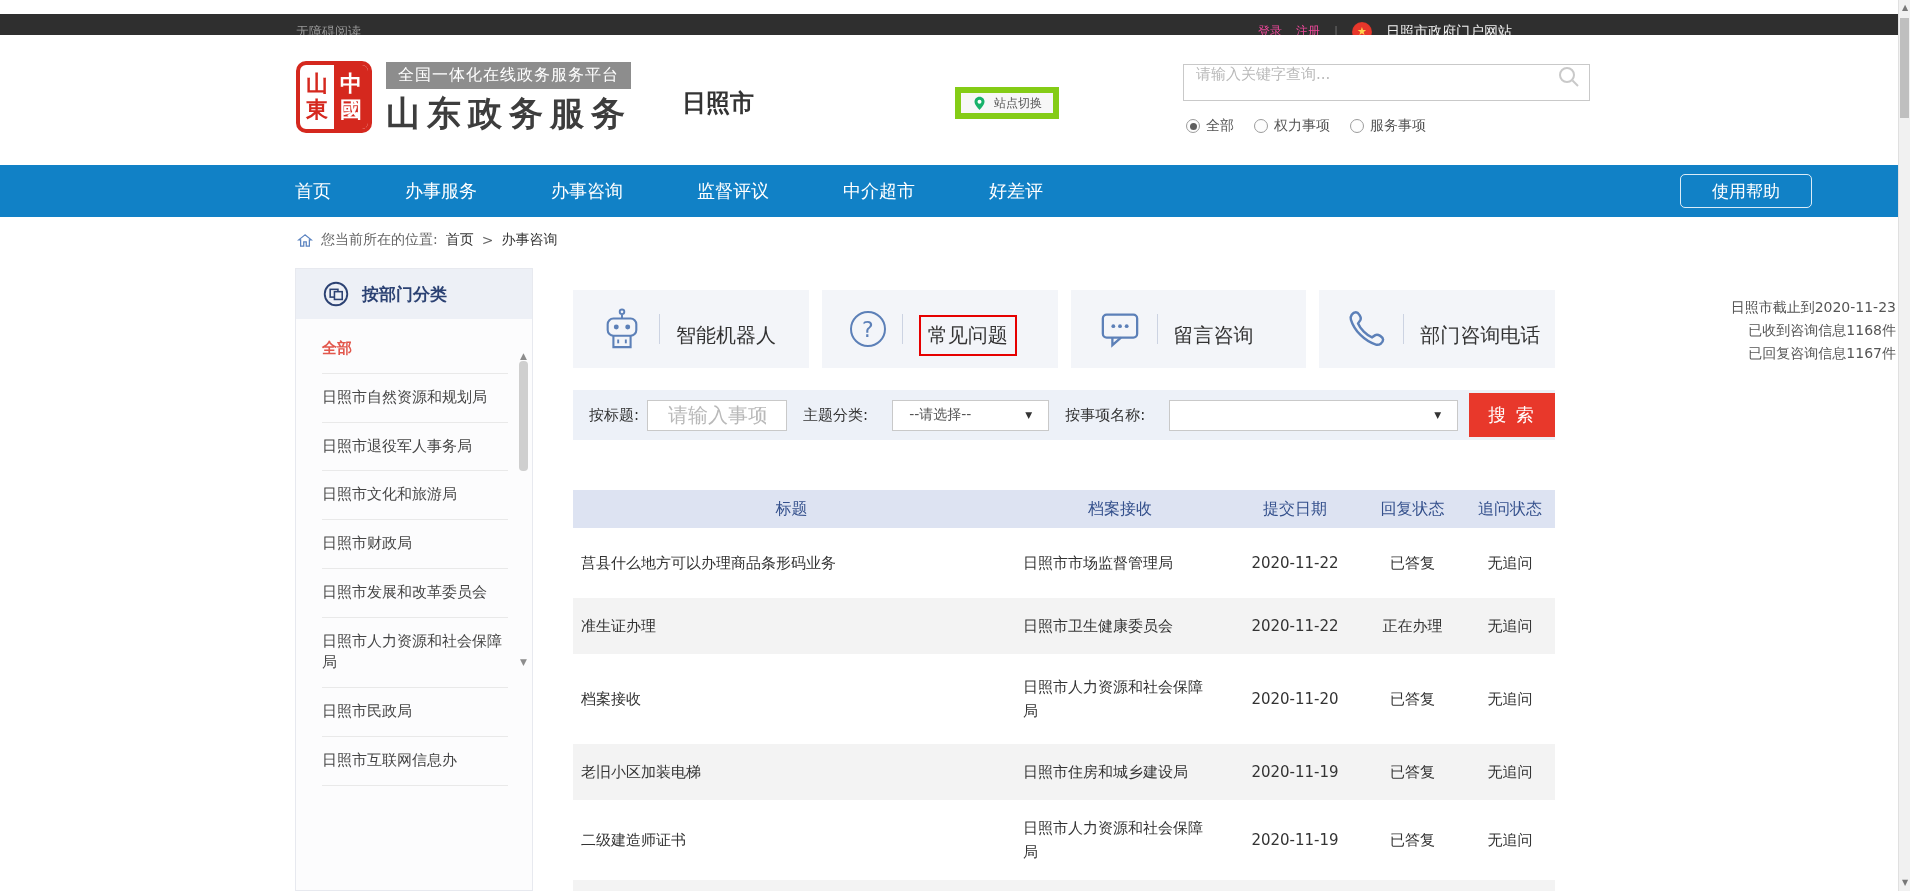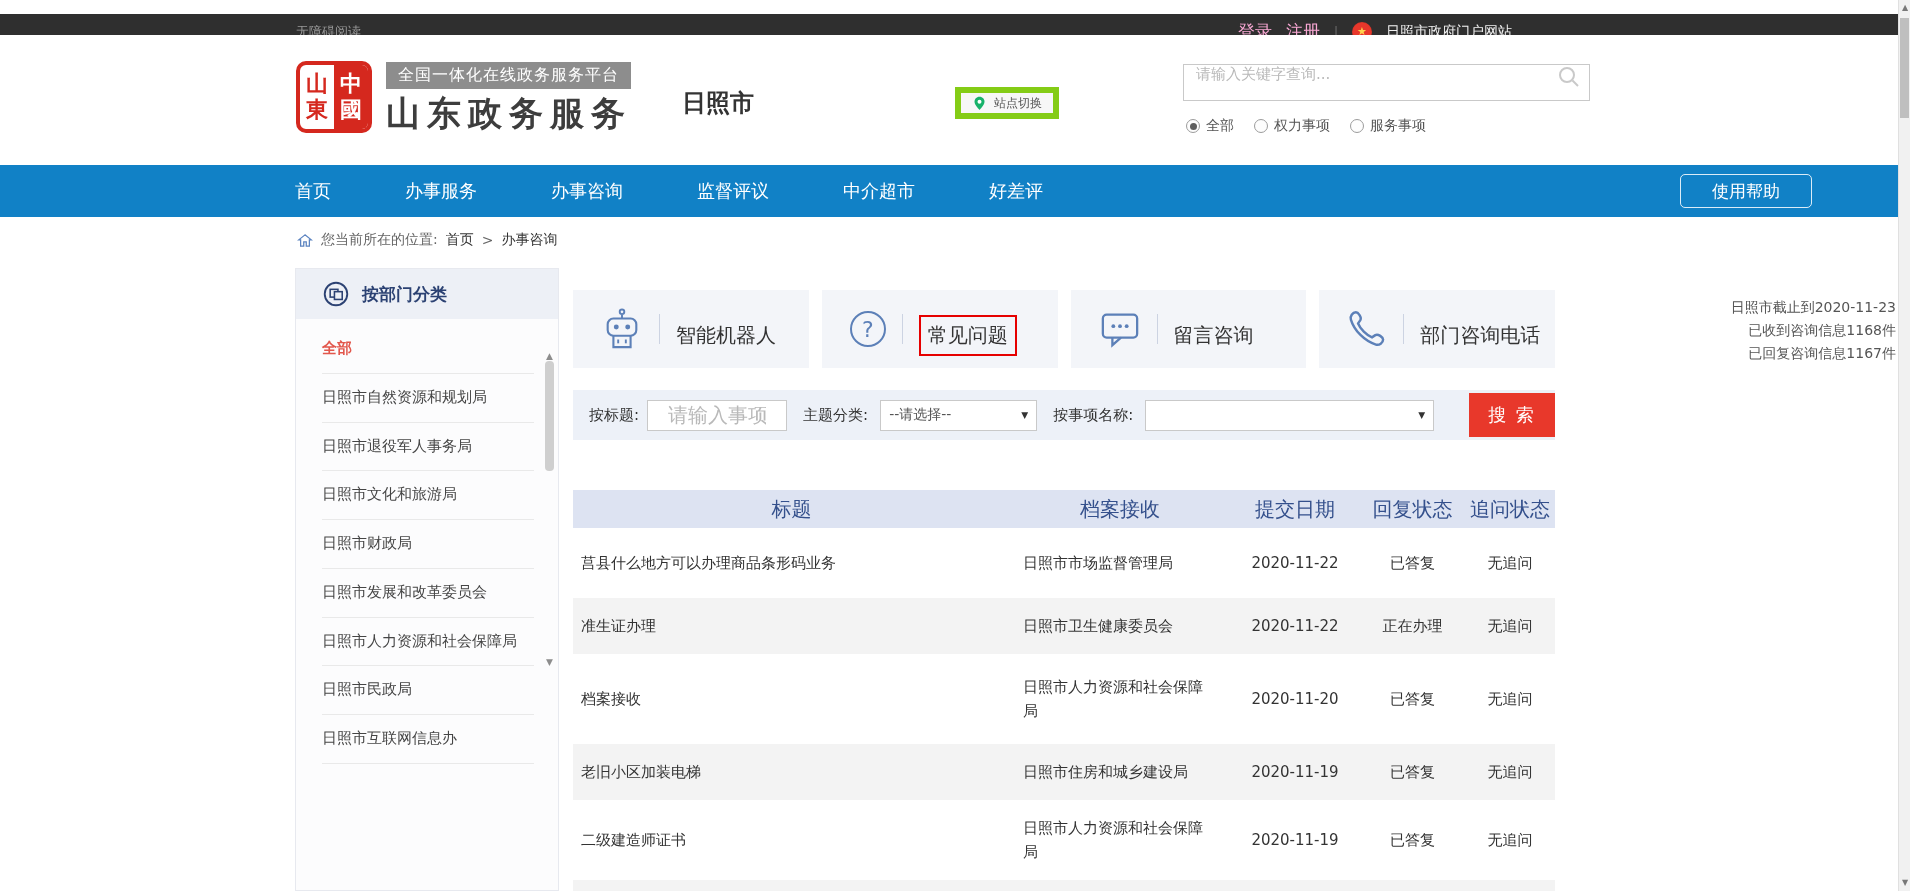--- a/index.html
+++ b/index.html
@@ -4,21 +4,21 @@
 <style>
   * { margin:0; padding:0; box-sizing:border-box; }
   html,body { width:1910px; height:891px; overflow:hidden; background:#fff;
               font-family:"DejaVu Sans","Liberation Sans",sans-serif; }
 
   
   .topbar { position:absolute; left:0; top:14px; width:1910px; height:35px; background:#2f2f2f;
             display:flex; align-items:center; }
   .topbar .a11y { margin-left:296px; color:#9a9a9a; font-size:13px; }
   .topbar .right { position:absolute; right:398px; display:flex; align-items:center; gap:14px; }
-  .topbar .link { color:#f9a8d4; font-size:17px; cursor:pointer;text-decoration:underline; }
+  .topbar .link { color:#ec4899; font-size:12px; cursor:pointer;text-decoration:underline; }
   .topbar .sep { color:#6d6d6d; font-size:12px; }
   .emblem { width:20px; height:20px; border-radius:50%; background:radial-gradient(#e8372b 60%, #b3271d);
             color:#ffd34d; font-size:11px; line-height:20px; text-align:center; }
   .topbar .portal { color:#f0f0f0; font-size:14px; }
 
   
   .header { position:absolute; left:0; top:35px; width:1910px; height:130px; background:#fff; }
   .seal { position:absolute; left:296px; top:26px; width:76px; height:72px; border:4px solid #d5281e;
           border-radius:10px; background:#fff; display:grid; grid-template-columns:1fr 1fr; overflow:hidden; }
   .seal div { display:flex; flex-direction:column; align-items:center; justify-content:center;
@@ -54,21 +54,21 @@
   .help-btn { position:absolute; right:98px; top:9px; width:132px; height:34px; border:1px solid rgba(255,255,255,.85);
               border-radius:5px; color:#fff; font-size:17px; display:flex; align-items:center;
               justify-content:center; cursor:pointer; }
 
   
   .crumb { position:absolute; left:297px; top:231px; display:flex; align-items:center; gap:8px;
            font-size:14px; color:#666; }
   .crumb b { color:#333; font-weight:normal; cursor:pointer; }
 
   
-  .sidebar { position:absolute; left:295px; top:268px; width:264px; height:623px; background:#fcfcfd;
+  .sidebar { position:absolute; left:295px; top:268px; width:238px; height:623px; background:#fcfcfd;
              border:1px solid #e7e9ef; }
   .sb-head { height:50px; background:#edf0f6; display:flex; align-items:center; gap:12px;
              padding-left:26px; color:#2c4273; font-size:17px; font-weight:bold; }
   .sb-list { padding:6px 24px 0 26px; }
   .sb-item { padding:13px 0; border-bottom:1px solid #e9e9e9; font-size:15px; color:#454545;
              line-height:1.45; cursor:pointer; }
   .sb-item.active { color:#e2574c; font-weight:bold; }
   .sb-scroll-up { position:absolute; right:5px; top:82px; font-size:9px; color:#8d8d8d; }
   .sb-thumb { position:absolute; right:4px; top:92px; width:9px; height:110px; background:#cfcfcf;
               border-radius:4px; }
@@ -88,32 +88,32 @@
   .stats { position:absolute; right:14px; top:296px; width:200px; text-align:right; font-size:14px;
            color:#555; line-height:23px; }
 
   
   .filter { position:absolute; left:573px; top:390px; width:982px; height:50px; background:#edf1f8;
             display:flex; align-items:center; }
   .f-label { font-size:15px; color:#333; margin-left:16px; }
   .f-input { width:140px; height:31px; background:#fff; border:1px solid #c9c9c9; margin-left:8px;
              font-size:20px; color:#333; padding:0 20px; outline:none; font-family:inherit; }
   .f-input::placeholder { color:#b9b9b9; }
-  .f-select { height:31px; background:#fff; border:1px solid #c9c9c9; margin-left:12px; display:flex;
+  .f-select { height:31px; background:#fff; border:1px solid #c9c9c9; margin-left:24px; display:flex;
               align-items:center; justify-content:space-between; font-size:14px; color:#555;
-              padding:0 8px; cursor:pointer; }
+              padding:0 16px; cursor:pointer; }
   .f-select .caret { font-size:9px; color:#333; }
   .search-btn { position:absolute; right:0; top:3px; width:86px; height:44px; background:#e8382b;
                 color:#fff; font-size:18px; display:flex; align-items:center; justify-content:center;
                 cursor:pointer; letter-spacing:2px; }
 
   
   .table { position:absolute; left:573px; top:490px; width:982px; }
   .trow { display:grid; grid-template-columns:437px 220px 130px 105px 90px; align-items:center; }
-  .thead { height:38px; background:#dde3f2; color:#34508c; font-size:20px; }
+  .thead { height:38px; background:#dde3f2; color:#34508c; font-size:16px; }
   .thead div { text-align:center; }
   .c-title { padding-left:8px; text-align:left !important; }
   .c-dept  { padding-left:13px; padding-right:24px; text-align:left !important; line-height:1.6; }
   .c-mid   { text-align:center; }
   .data-row { font-size:15px; color:#333; }
   .data-row .c-title { color:#333; cursor:pointer; }
   .alt { background:#f3f3f3; }
   .h68 { height:70px; } .h56 { height:56px; } .h90 { height:90px; } .h80 { height:80px; }
   .partial { height:11px; background:#f3f3f3; }
 

